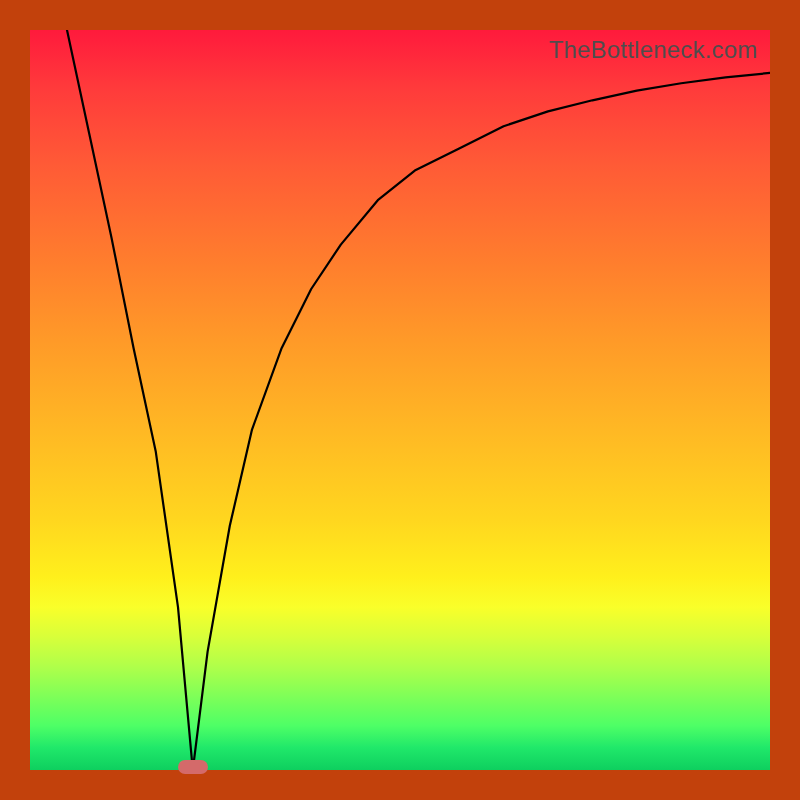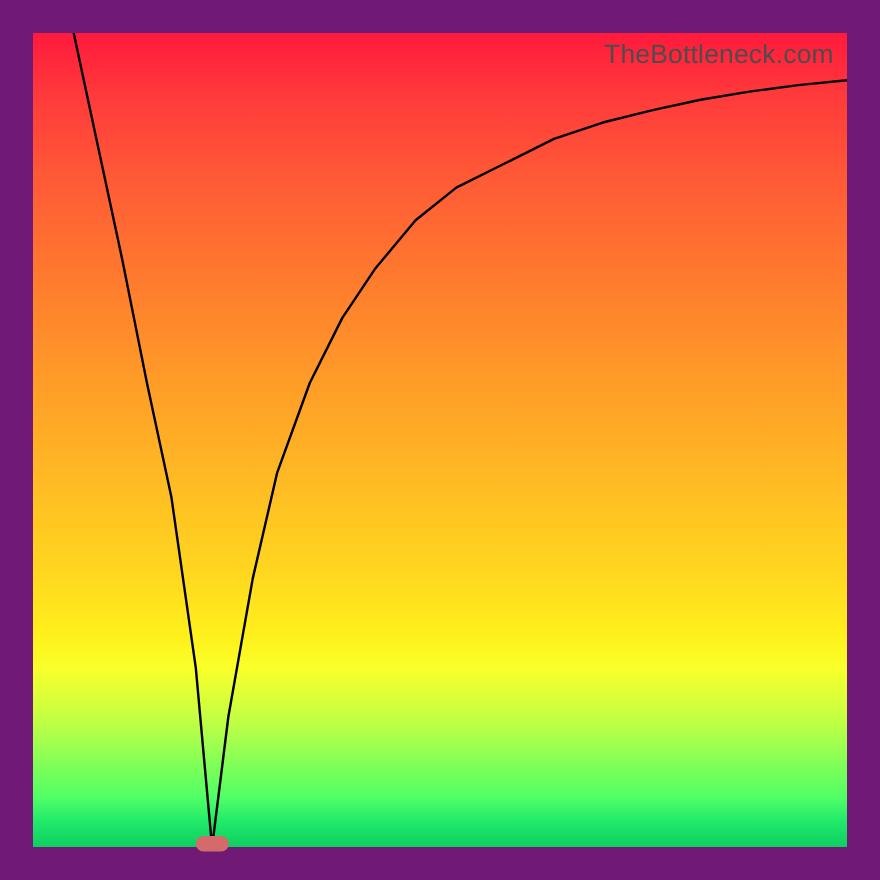--- a/index.html
+++ b/index.html
@@ -8,21 +8,21 @@
     width: 800px;
     height: 800px;
     background: #000;
     overflow: hidden;
     font-family: Arial, Helvetica, sans-serif;
   }
   .frame {
     position: relative;
     width: 800px;
     height: 800px;
-    background: #701a75;
+    background: #c2410c;
   }
   .plot-area {
     position: absolute;
     left: 30px;
     top: 30px;
     width: 740px;
     height: 740px;
     
     background: linear-gradient(to bottom,
       #ff1a3c 0%,

